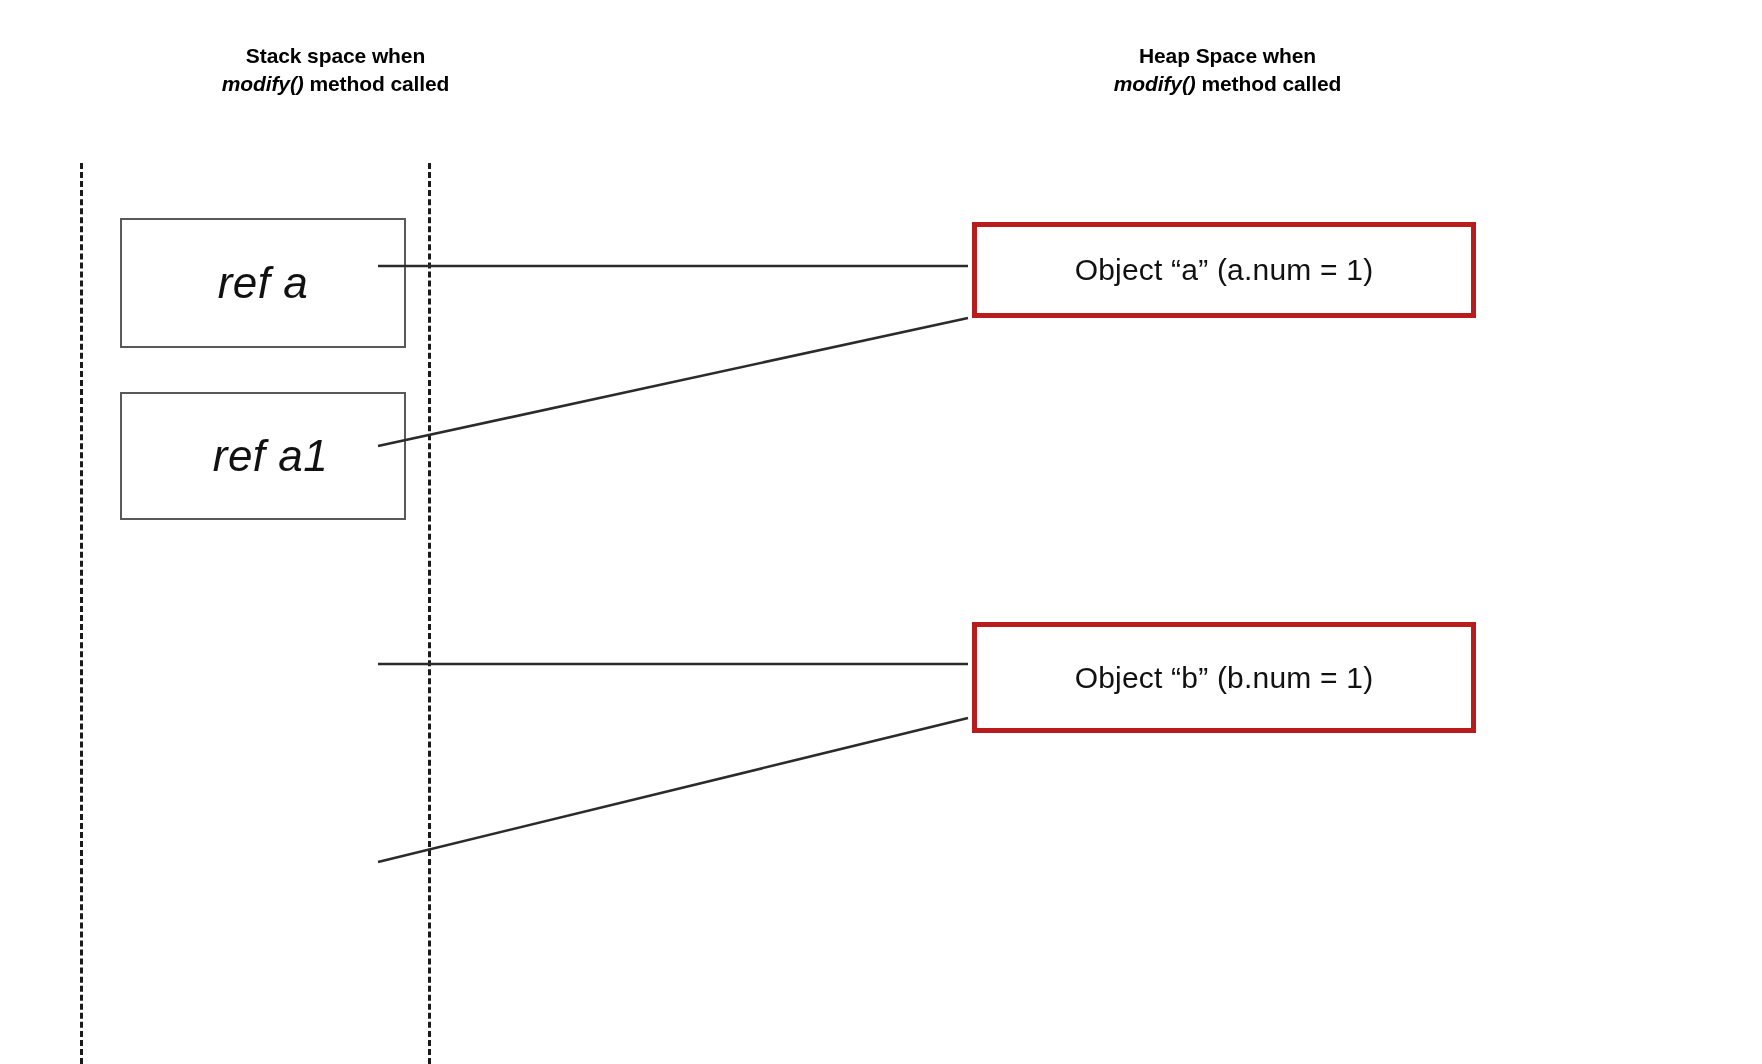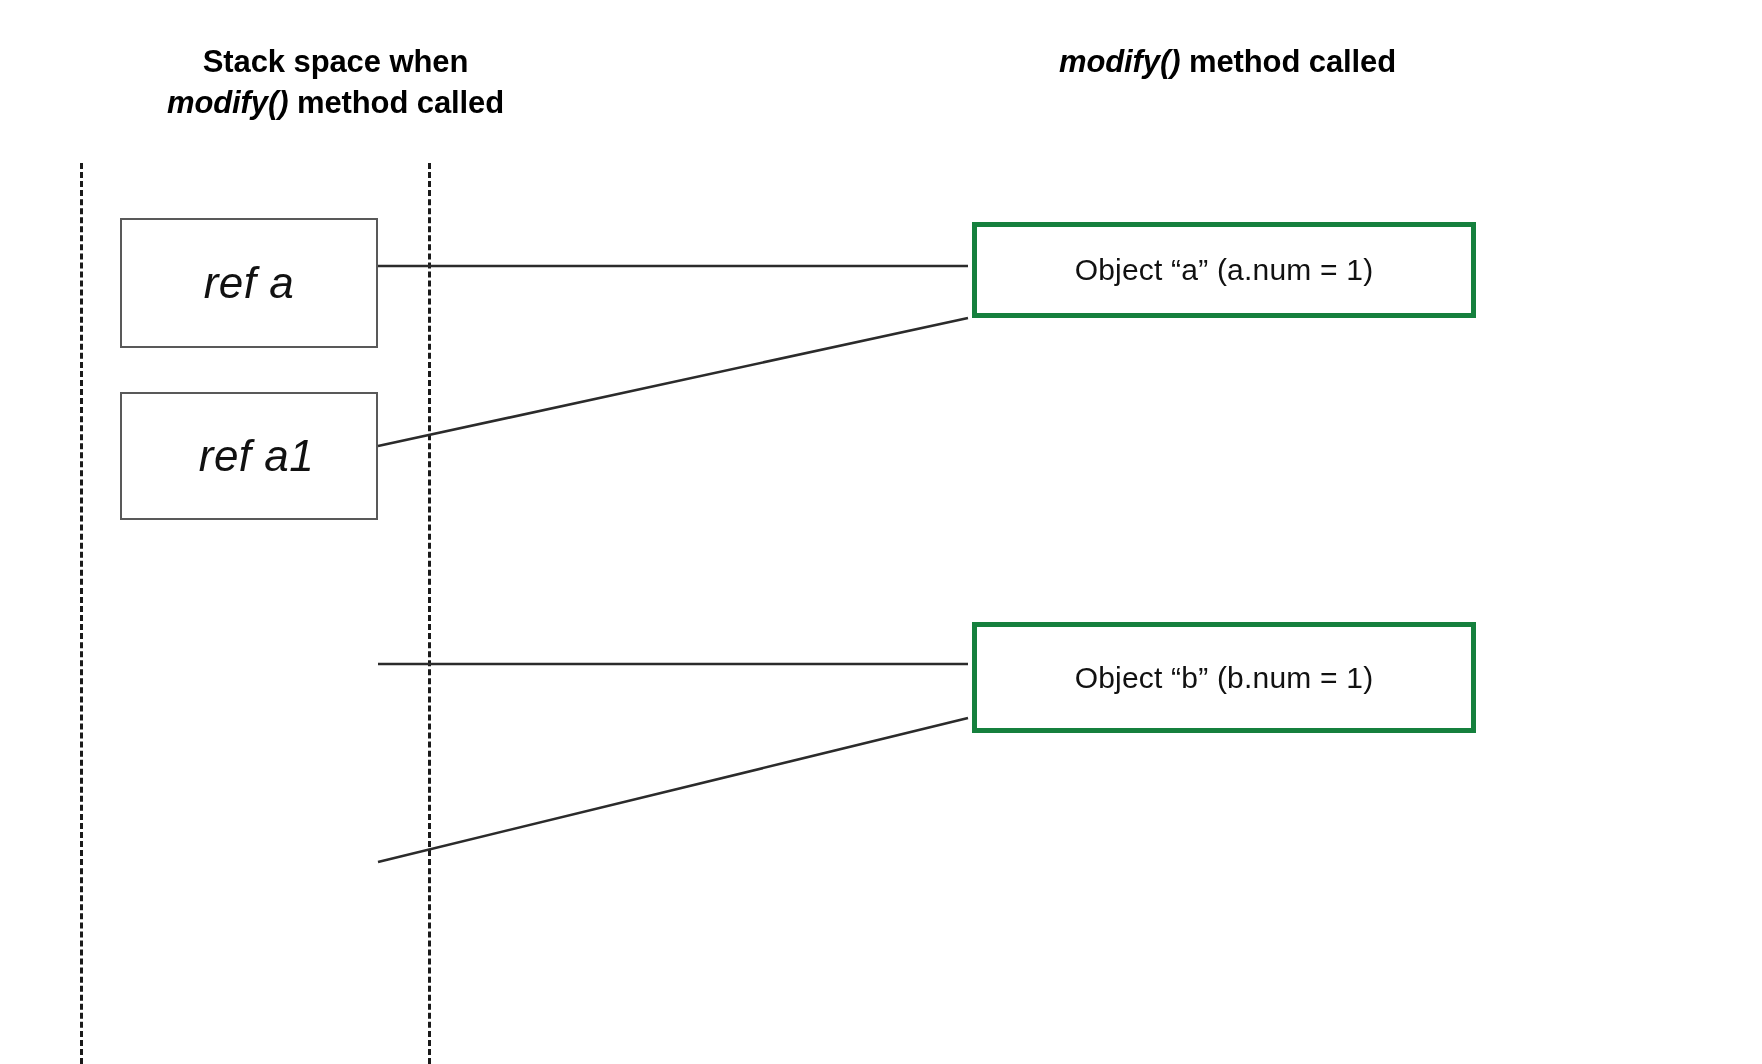--- a/index.html
+++ b/index.html
@@ -17,21 +17,21 @@
     width: 1762px;
     height: 1064px;
     background: #ffffff;
     overflow: hidden;
   }
 
   
   .col-title {
     position: absolute;
     text-align: center;
-    font-size: 31px;
+    font-size: 21px;
     font-weight: bold;
     color: #000000;
     line-height: 1.32;
     letter-spacing: -0.1px;
   }
   .col-title .line2 { display: block; }
   .col-title .em {
     font-style: italic;
     font-weight: bold;
   }
@@ -46,21 +46,21 @@
     height: 901px;
     border-left: 3px dashed #1a1a1a;
   }
   #divider-left  { left: 80px; }
   #divider-right { left: 428px; }
 
   
   .stack-box {
     position: absolute;
     left: 120px;
-    width: 258px;
+    width: 286px;
     box-sizing: border-box;
     border: 2px solid #595959;
     background: #ffffff;
     display: flex;
     align-items: center;
     justify-content: center;
   }
   .stack-box .label {
     font-size: 44px;
     font-style: italic;
@@ -73,21 +73,21 @@
   #stack-box-ref-a1 { top: 392px; height: 128px; padding-left: 15px; }
   #stack-box-ref-b  { top: 618px; height: 128px; }
   #stack-box-ref-b1 { top: 791px; height: 128px; }
 
   
   .heap-box {
     position: absolute;
     left: 972px;
     width: 504px;
     box-sizing: border-box;
-    border: 5px solid #15803d;
+    border: 5px solid #b91c1c;
     background: #ffffff;
     display: flex;
     align-items: center;
     justify-content: center;
   }
   .heap-box .label {
     font-size: 30px;
     color: #111111;
     white-space: nowrap;
     letter-spacing: 0.2px;
@@ -110,20 +110,21 @@
 <body>
 
 <div id="canvas">
 
   <div class="col-title" id="title-stack">
     <span>Stack space when</span>
     <span class="line2"><span class="em">modify()</span><span> method called</span></span>
   </div>
 
   <div class="col-title" id="title-heap">
+    <span>Heap Space when</span>
     <span class="line2"><span class="em">modify()</span><span> method called</span></span>
   </div>
 
   <div class="divider" id="divider-left"></div>
   <div class="divider" id="divider-right"></div>
 
   <div class="stack-box" id="stack-box-ref-a">
     <span class="label">ref a</span>
   </div>
   <div class="stack-box" id="stack-box-ref-a1">

